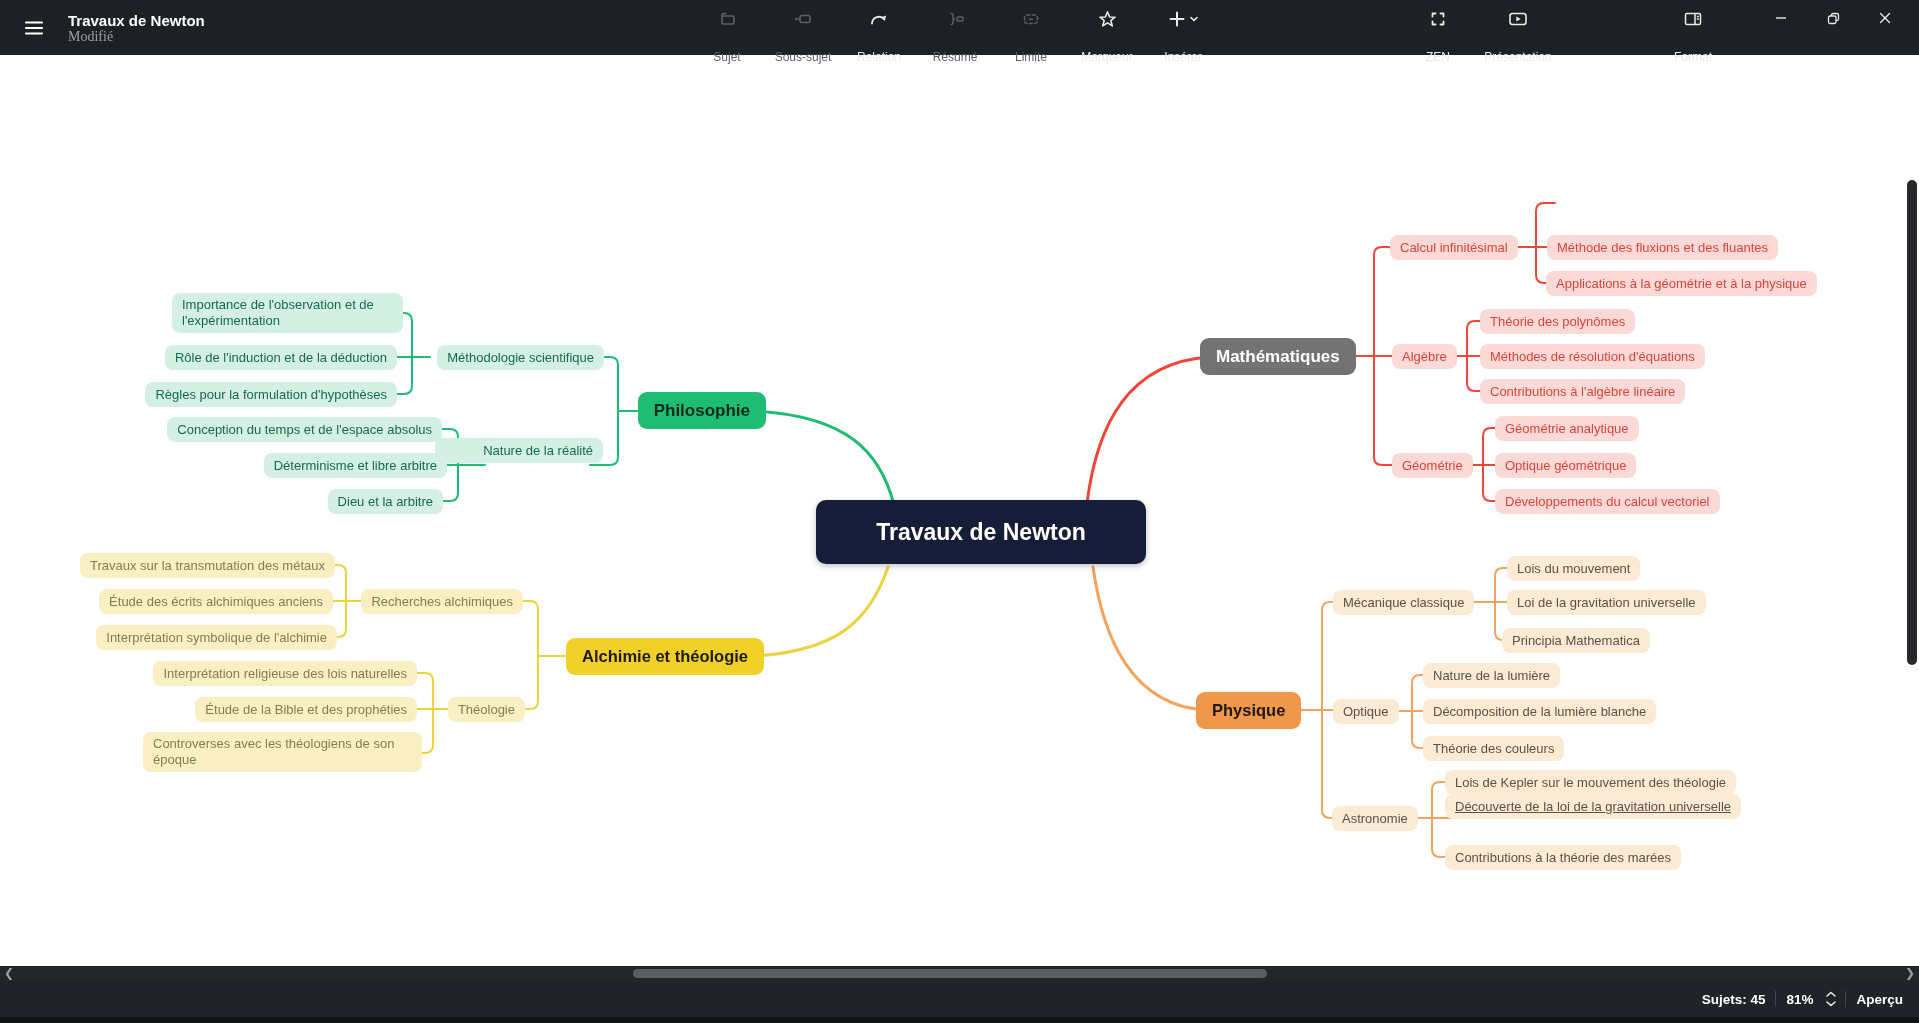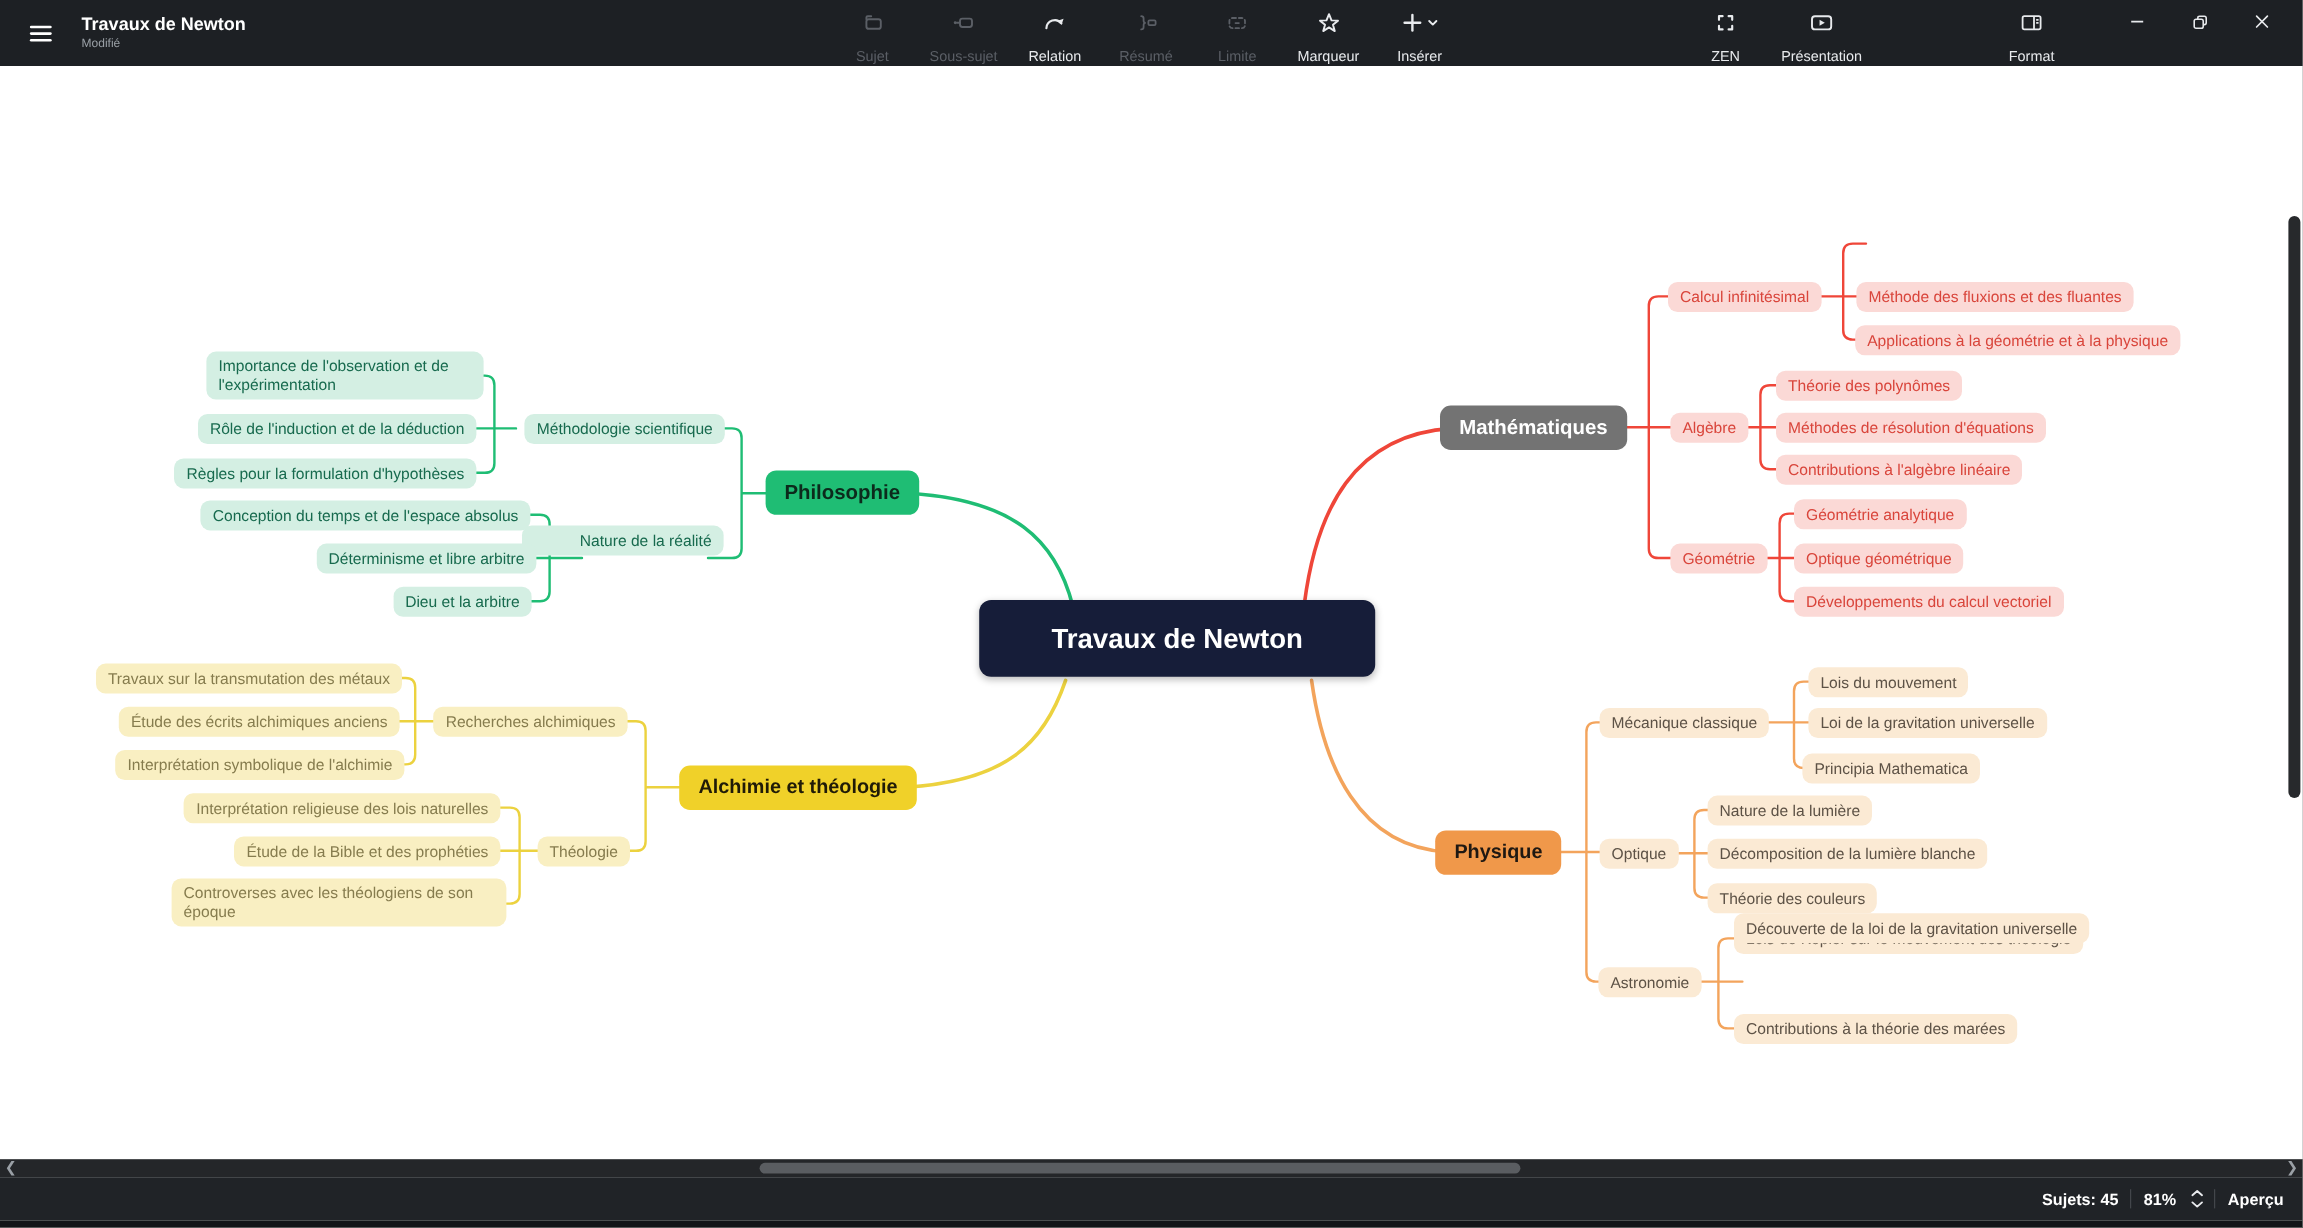--- a/index.html
+++ b/index.html
@@ -5,26 +5,26 @@
 <style>
   html,body{margin:0;padding:0;background:#000;}
   .app{position:relative;width:1919px;height:1023px;overflow:hidden;background:#fff;
        font-family:"Liberation Sans", sans-serif; -webkit-font-smoothing:antialiased;}
   
   .titlebar{position:absolute;top:0;left:0;width:1919px;height:55px;background:#1d2024;z-index:10;}
   .tb-left{position:absolute;left:14px;top:0;height:55px;display:flex;align-items:center;}
   .hamburger{width:40px;height:40px;display:flex;align-items:center;justify-content:center;color:#fff;cursor:pointer;}
   .tb-titles{margin-left:14px;display:flex;flex-direction:column;justify-content:center;}
   .tb-title{color:#fff;font-size:15px;font-weight:bold;line-height:18px;}
-  .tb-sub{color:#9aa0a6;font-size:10px;line-height:14px;}
+  .tb-sub{color:#9aa0a6;font-size:14px;line-height:14px;font-family:Liberation Serif, serif;}
   .tb-center{position:absolute;left:694px;top:4px;display:flex;gap:10px;}
   .tool{width:66px;display:flex;flex-direction:column;align-items:center;justify-content:center;color:#e8eaed;cursor:pointer;padding-top:3px;}
   .tool.disabled{color:#5b5f66;cursor:default;}
   .tool .ticon{height:24px;display:flex;align-items:center;justify-content:center;gap:3px;}
-  .tool .tlabel{font-size:12px;margin-top:9px;white-space:nowrap;}
+  .tool .tlabel{font-size:12px;margin-top:19px;white-space:nowrap;}
   .tb-zen{position:absolute;left:1405px;top:4px;display:flex;gap:14px;}
   .tb-format{position:absolute;left:1660px;top:4px;display:flex;}
   .tb-win{position:absolute;right:8px;top:0px;display:flex;}
   .winbtn{width:52px;height:36px;display:flex;align-items:center;justify-content:center;color:#e8eaed;cursor:pointer;}
   
   .canvas{position:absolute;top:55px;left:0;width:1919px;height:911px;background:#ffffff;overflow:hidden;}
   .connectors{position:absolute;top:-55px;left:0;z-index:1;}
   .node{position:absolute;z-index:2;display:flex;align-items:center;border-radius:8px;
         padding:4px 10px;font-size:13px;line-height:17px;white-space:nowrap;cursor:pointer;}
   .wrap2{white-space:normal;line-height:16px;}
@@ -293,21 +293,21 @@
   <div class="node o-leaf" style="left:1333px;top:590px;">Mécanique classique</div>
   <div class="node o-leaf" style="left:1507px;top:556px;">Lois du mouvement</div>
   <div class="node o-leaf" style="left:1507px;top:590px;">Loi de la gravitation universelle</div>
   <div class="node o-leaf" style="left:1502px;top:628px;">Principia Mathematica</div>
   <div class="node o-leaf" style="left:1333px;top:699px;">Optique</div>
   <div class="node o-leaf" style="left:1423px;top:663px;">Nature de la lumière</div>
   <div class="node o-leaf" style="left:1423px;top:699px;">Décomposition de la lumière blanche</div>
   <div class="node o-leaf" style="left:1423px;top:736px;">Théorie des couleurs</div>
   <div class="node o-leaf" style="left:1332px;top:806px;">Astronomie</div>
   <div class="node o-leaf" style="left:1445px;top:770px;">Lois de Kepler sur le mouvement des théologie</div>
-  <div class="node o-leaf" style="left:1445px;top:761px;">Découverte de la loi de la gravitation universelle</div>
+  <div class="node o-leaf" style="left:1445px;top:794px;text-decoration:underline;">Découverte de la loi de la gravitation universelle</div>
   <div class="node o-leaf" style="left:1445px;top:845px;">Contributions à la théorie des marées</div>
 
   <div class="vscroll-thumb"></div>
 
   <div class="hscroll">
     <div class="harrow" style="left:4px;">❮</div>
     <div class="hthumb"></div>
     <div class="harrow" style="right:4px;">❯</div>
   </div>
 

